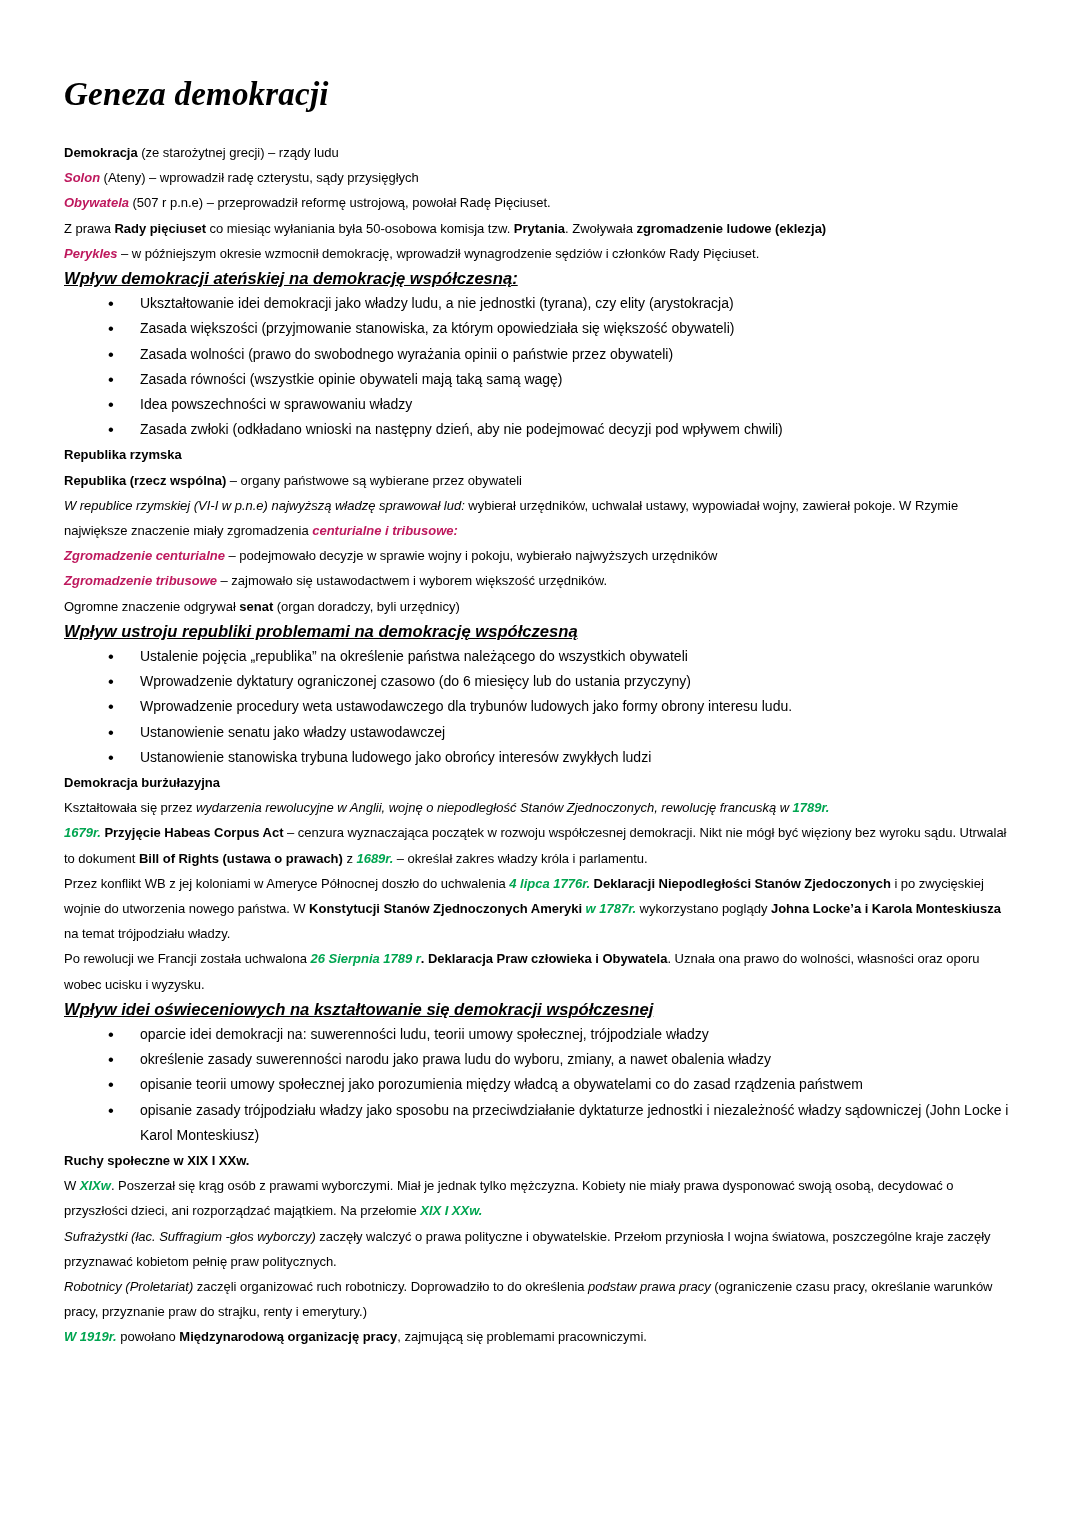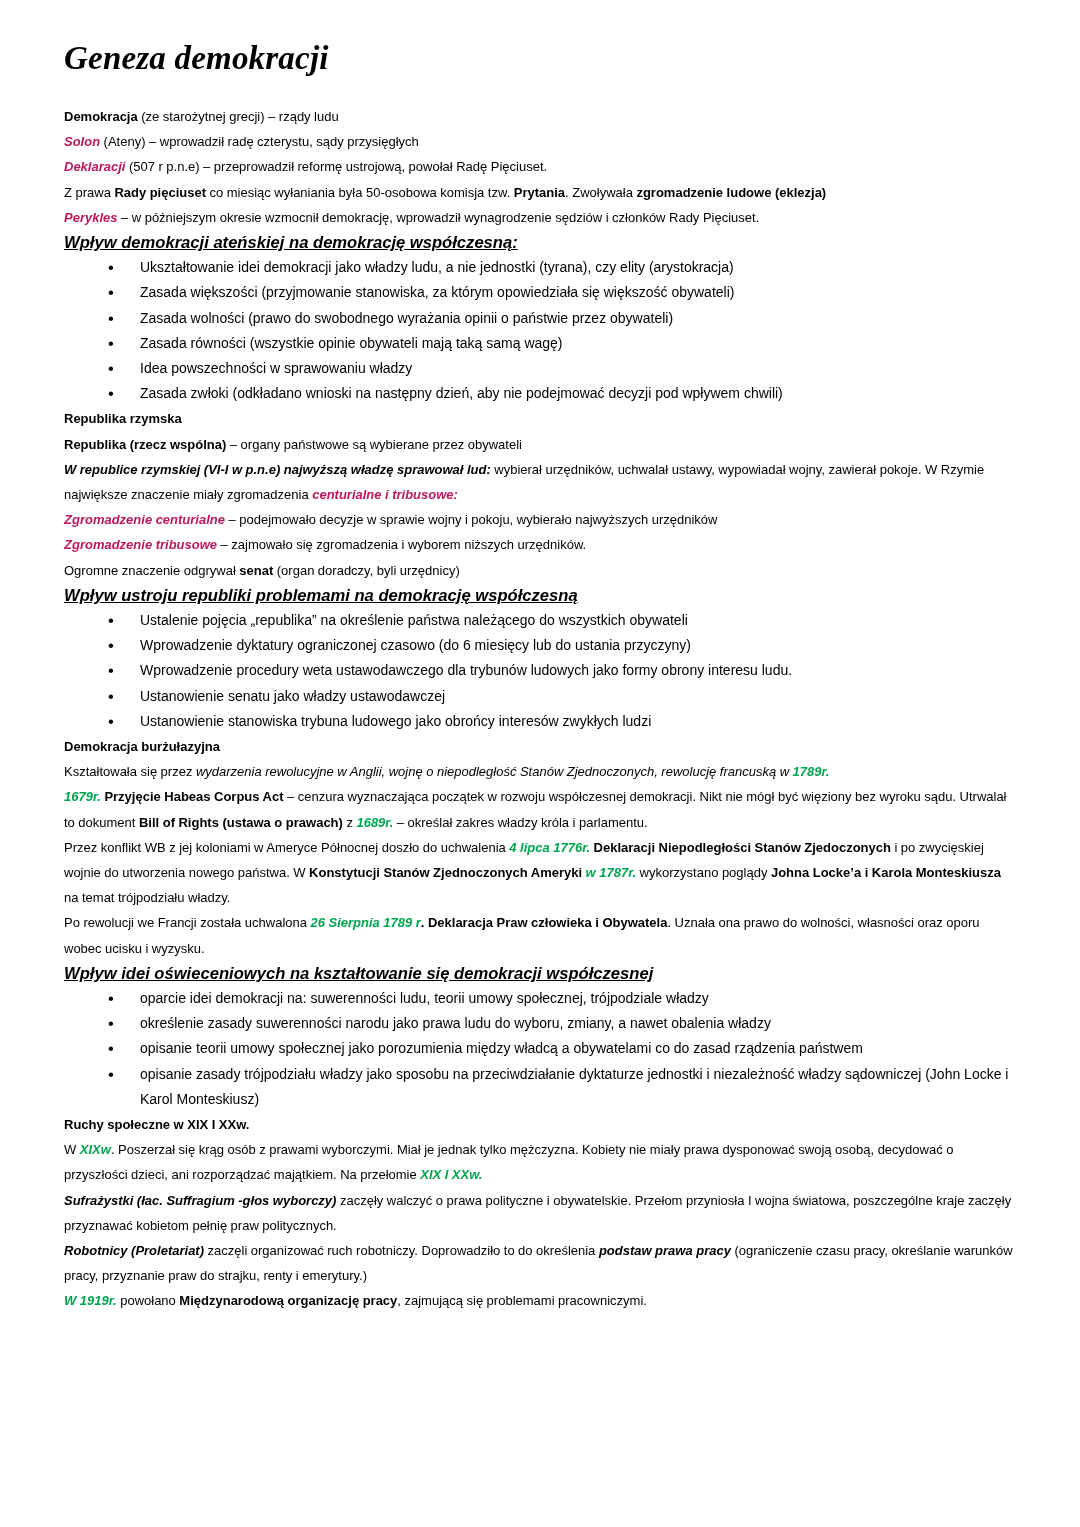--- a/index.html
+++ b/index.html
@@ -13,21 +13,21 @@
     font-family: "Liberation Sans", sans-serif;
     color: #000000;
     overflow: hidden;
   }
   .page {
     position: relative;
     width: 1080px;
     height: 1527px;
     background: #ffffff;
     box-sizing: border-box;
-    padding: 40px 62px 0 64px;
+    padding: 76px 62px 0 64px;
   }
   .doc-title {
     font-family: "Liberation Serif", serif;
     font-weight: bold;
     font-style: italic;
     font-size: 33px;
     line-height: 1.15;
     margin: 0 0 26px 0;
     letter-spacing: 0.2px;
   }
@@ -61,37 +61,37 @@
   ul.bullets li::before {
     content: "\2022";
     position: absolute;
     left: 44px;
     top: 0;
     font-size: 16.6px;
     line-height: 25.2px;
   }
   b, strong { font-weight: bold; }
   i, em { font-style: italic; }
-  .bi { font-weight: bold; font-style: italic; }
+  .bi { font-weight: normal; font-style: italic; }
   .red { color: #be185d; }
   .green { color: #00A550; }
   .red.bi, .green.bi { font-weight: bold; font-style: italic; }
 </style>
 </head>
 <body>
 
 <div class="page">
 
   <h1 class="doc-title">Geneza demokracji</h1>
 
   <p class="para"><b>Demokracja</b><span> (ze starożytnej grecji) – rządy ludu</span></p>
 
   <p class="para"><span class="red bi">Solon</span><span> (Ateny) – wprowadził radę czterystu, sądy przysięgłych</span></p>
 
-  <p class="para"><span class="red bi">Deklaracji</span><span> (507 r p.n.e) – przeprowadził reformę ustrojową, powołał Radę Pięciuset.</span></p>
+  <p class="para"><span class="red bi">Obywatela</span><span> (507 r p.n.e) – przeprowadził reformę ustrojową, powołał Radę Pięciuset.</span></p>
 
   <p class="para"><span>Z prawa </span><b>Rady pięciuset</b><span> co miesiąc wyłaniania była 50-osobowa komisja tzw. </span><b>Prytania</b><span>. Zwoływała </span><b>zgromadzenie ludowe (eklezja)</b></p>
 
   <p class="para"><span class="red bi">Perykles</span><span> – w późniejszym okresie wzmocnił demokrację, wprowadził wynagrodzenie sędziów i członków Rady Pięciuset.</span></p>
 
   <p class="heading-u">Wpływ demokracji ateńskiej na demokrację współczesną:</p>
 
   <ul class="bullets">
     <li>Ukształtowanie idei demokracji jako władzy ludu, a nie jednostki (tyrana), czy elity (arystokracja)</li>
     <li>Zasada większości (przyjmowanie stanowiska, za którym opowiedziała się większość obywateli)</li>
@@ -102,21 +102,21 @@
   </ul>
 
   <p class="para"><b>Republika rzymska</b></p>
 
   <p class="para"><b>Republika (rzecz wspólna)</b><span> – organy państwowe są wybierane przez obywateli</span></p>
 
   <p class="para"><span class="bi">W republice rzymskiej (VI-I w p.n.e) najwyższą władzę sprawował lud:</span><span> wybierał urzędników, uchwalał ustawy, wypowiadał wojny, zawierał pokoje. W Rzymie największe znaczenie miały zgromadzenia </span><span class="red bi">centurialne i tribusowe:</span></p>
 
   <p class="para"><span class="red bi">Zgromadzenie centurialne</span><span> – podejmowało decyzje w sprawie wojny i pokoju, wybierało najwyższych urzędników</span></p>
 
-  <p class="para"><span class="red bi">Zgromadzenie tribusowe</span><span> – zajmowało się zgromadzenia i wyborem niższych urzędników.</span></p>
+  <p class="para"><span class="red bi">Zgromadzenie tribusowe</span><span> – zajmowało się ustawodactwem i wyborem większość urzędników.</span></p>
 
   <p class="para"><span>Ogromne znaczenie odgrywał </span><b>senat</b><span> (organ doradczy, byli urzędnicy)</span></p>
 
   <p class="heading-u">Wpływ ustroju republiki problemami na demokrację współczesną</p>
 
   <ul class="bullets">
     <li>Ustalenie pojęcia „republika”  na określenie państwa należącego do wszystkich obywateli</li>
     <li>Wprowadzenie dyktatury ograniczonej czasowo (do 6 miesięcy lub do ustania przyczyny)</li>
     <li>Wprowadzenie procedury weta ustawodawczego dla trybunów ludowych jako formy obrony interesu ludu.</li>
     <li>Ustanowienie senatu jako władzy ustawodawczej</li>

